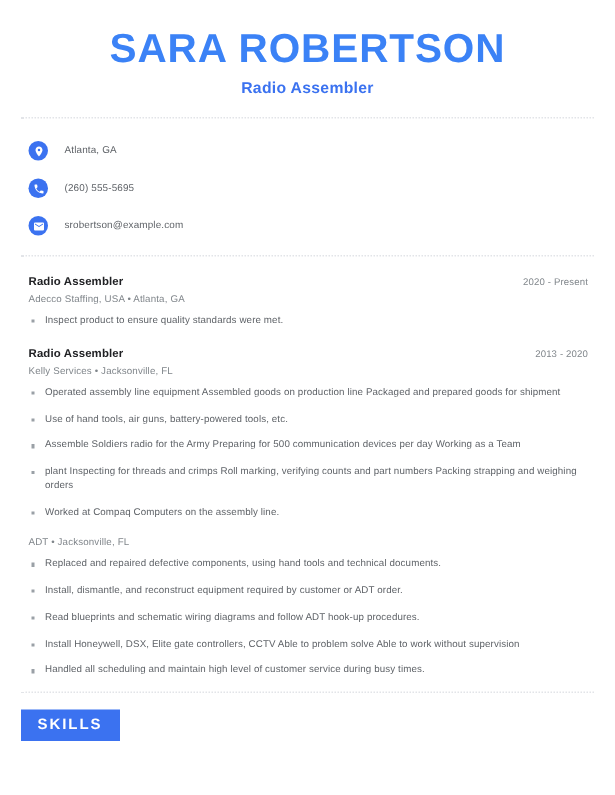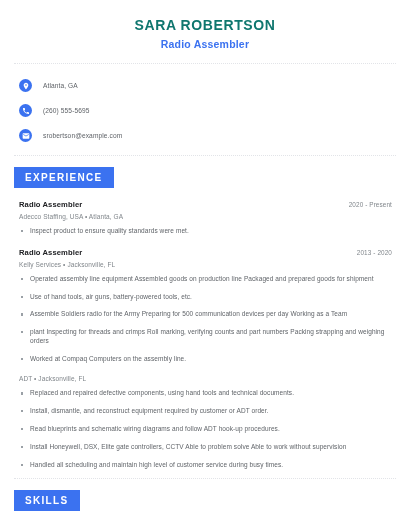--- a/index.html
+++ b/index.html
@@ -21,24 +21,24 @@
     padding: 0 14px;
     position: relative;
   }
 
   
   .header {
     padding-top: 17px;
     text-align: center;
   }
   .full-name {
-    font-size: 14px;
+    font-size: 27px;
     font-weight: bold;
     letter-spacing: 0.6px;
-    color: #0f766e;
+    color: #3b82f6;
     line-height: 1.15;
   }
   .job-title {
     margin-top: 5px;
     font-size: 10.5px;
     font-weight: bold;
     color: #3b72f0;
     letter-spacing: 0.2px;
   }
 
@@ -184,21 +184,20 @@
         </svg>
       </span>
       <span class="contact-text">srobertson@example.com</span>
     </div>
 
   </div>
 
   <div class="divider"></div>
 
   
-  <div class="section-chip">EXPERIENCE</div>
 
   <div class="experience">
 
     <div class="job">
       <div class="job-head">
         <span class="job-role">Radio Assembler</span>
         <span class="job-dates">2020 - Present</span>
       </div>
       <div class="job-company">Adecco Staffing, USA • Atlanta, GA</div>
       <ul class="bullets">

